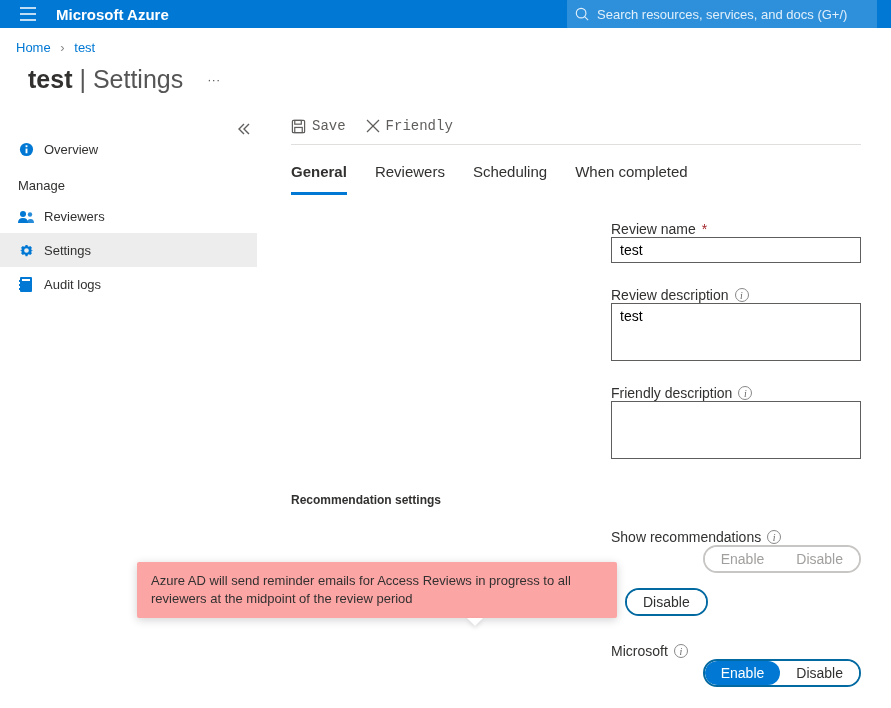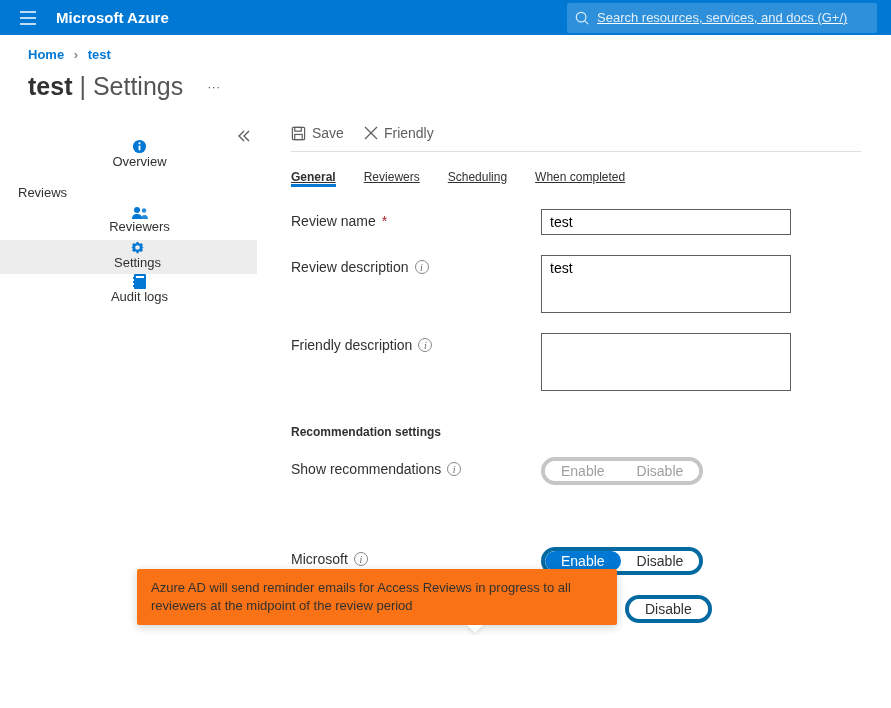--- a/index.html
+++ b/index.html
@@ -6,21 +6,21 @@
   body {
     font-family: "Segoe UI", -apple-system, sans-serif;
     font-size: 13px;
     color: #323130;
     background: #fff;
     width: 891px;
   }
   
   .topbar {
     background: #0078d4;
-    height: 35px;
+    height: 28px;
     display: flex;
     align-items: center;
     color: #fff;
     padding: 0 8px;
   }
   .hamburger { width: 40px; display:flex; align-items:center; justify-content:center; cursor:pointer;}
   .hamburger svg { stroke:#fff; }
   .brand { font-size: 15px; font-weight: 600; margin-left: 8px; flex: 0 0 auto; }
   .topbar-spacer { flex: 1; }
   .searchbox {
@@ -36,29 +36,27 @@
   }
   .searchbox svg { flex:0 0 auto; }
   .searchbox input {
     background: transparent;
     border: none;
     outline: none;
     color: #fff;
     font-size: 13px;
     margin-left: 8px;
     width: 100%;
-    text-decoration: underline;
   }
   .searchbox input::placeholder { color: #e1effa; }
 
   
   .breadcrumb {
-    padding: 12px 28px 6px;
+    padding: 12px 16px 6px;
     font-size: 13px;
-    font-weight: bold;
   }
   .breadcrumb a { color: #0078d4; text-decoration: none; }
   .breadcrumb .sep { color: #888; margin: 0 6px; }
   
   .title-row {
     padding: 4px 20px 16px;
     display:flex;
     align-items:center;
   }
   .title-row h1 {
@@ -93,21 +91,21 @@
     font-weight: 400;
     padding: 12px 4px 6px;
   }
   .nav-item {
     display:flex;
     align-items:center;
     height: 34px;
     padding-left: 4px;
     cursor:pointer;
     color:#323130;
-    flex-direction:column;
+    gap:10px;
   }
   .nav-item.selected {
     background: #ededed;
     margin-left:-14px;
     padding-left:18px;
     margin-right:4px;
   }
   .nav-item .ic { width:16px; display:flex; justify-content:center; color:#0078d4;}
   .nav-item.plain .ic { color:#0078d4; }
   .nav-item span.lbl { font-size:13px; }
@@ -121,48 +119,48 @@
   .actionbar {
     display:flex;
     gap: 20px;
     align-items:center;
     padding-bottom: 10px;
     border-bottom: 1px solid #e1dfdd;
   }
   .actionbar button {
     background:none; border:none; cursor:pointer;
     display:flex; align-items:center; gap:6px;
-    font-size:14px; color:#605e5c;
+    font-size:14px; color:#605e5c;font-family:Liberation Mono, monospace;
   }
   
   .tabs {
     display:flex;
     gap: 28px;
     margin-top: 18px;
     border-bottom: 0px;
   }
   .tab {
-    font-size: 12px;
-    padding-bottom: 0;
+    font-size: 15px;
+    padding-bottom: 12px;
     color: #323130;
     cursor:pointer;
-    text-decoration:underline;
   }
   .tab.active {
     font-weight: 600;
     border-bottom: 3px solid #0078d4;
   }
   
   .form {
     margin-top: 22px;
   }
   .form-row {
     display:flex;
-    align-items:flex-start;
+    align-items:flex-end;
     margin-bottom: 20px;
+    flex-direction: column;
   }
   .form-row .label {
     width: 250px;
     font-size: 14px;
     color: #323130;
     display:flex;
     align-items:center;
     gap:6px;
     padding-top:4px;
   }
@@ -185,21 +183,21 @@
 
   h2.section {
     font-size: 12px;
     font-weight: 600;
     margin-top: 34px;
     margin-bottom: 18px;
   }
   
   .toggle {
     display:inline-flex;
-    border:4px solid #0369a1;
+    border:2px solid #0369a1;
     border-radius: 999px;
     overflow:hidden;
     height:28px;
     align-items:stretch;
   }
   .toggle .opt {
     padding: 0 16px;
     display:flex; align-items:center;
     font-size:14px;
     cursor:pointer;
@@ -210,21 +208,21 @@
     background:#0078d4;
     color:#fff;
     border-radius:999px;
   }
   .toggle.disabled .opt { color:#a19f9d; cursor:default; }
   .toggle.disabled { border-color:#c8c6c4; }
 
   
   .tooltip {
     position:absolute;
-    background:#f97316;
+    background:#fca5a5;
     box-shadow: 0 2px 10px rgba(0,0,0,0.18);
     border-radius:2px;
     padding: 10px 14px;
     font-size:13px;
     color:#323130;
     width: 480px;
     left: -124px;
     top: 452px;
     line-height:1.4;
   }
@@ -291,21 +289,21 @@
       <span class="ic">
         <svg width="15" height="15" viewBox="0 0 16 16">
             <circle cx="8" cy="8" r="7" fill="#0078d4"></circle>
             <rect x="7" y="7" width="2" height="5" fill="#fff"></rect>
             <rect x="7" y="3.5" width="2" height="2" fill="#fff"></rect>
           </svg>
       </span>
       <span class="lbl">Overview</span>
     </div>
 
-    <div class="nav-group-label">Reviews</div>
+    <div class="nav-group-label">Manage</div>
     <div class="nav-item">
       <span class="ic">
         <svg width="16" height="13" viewBox="0 0 16 13" fill="#0078d4">
             <circle cx="5" cy="4" r="3"></circle>
             <path d="M0 13 Q0 8 5 8 Q10 8 10 13 Z"></path>
             <circle cx="12" cy="4.5" r="2.2" opacity="0.85"></circle>
             <path d="M9 13 Q9 9 12.5 9 Q16 9 16 13 Z" opacity="0.85"></path>
           </svg>
       </span>
       <span class="lbl">Reviewers</span>

